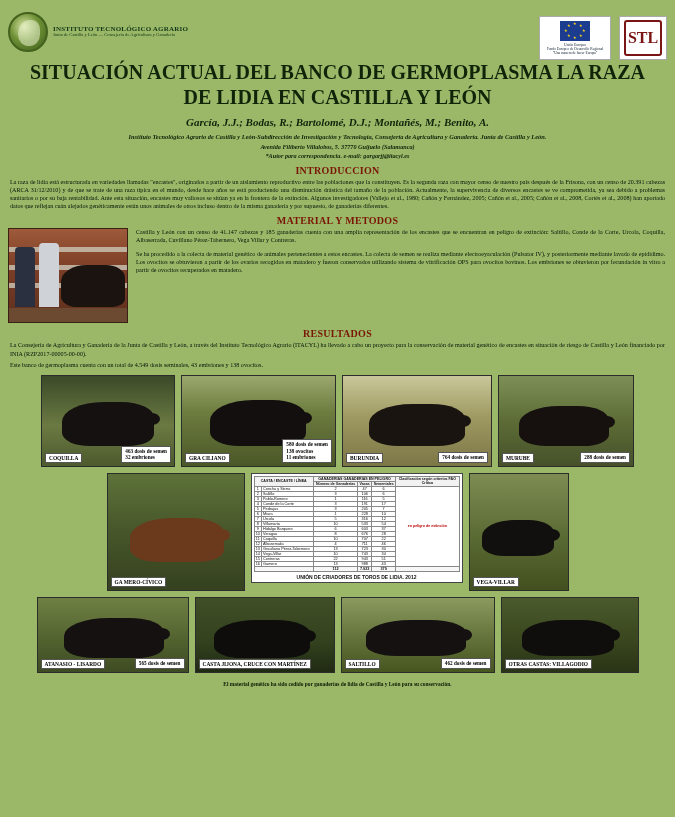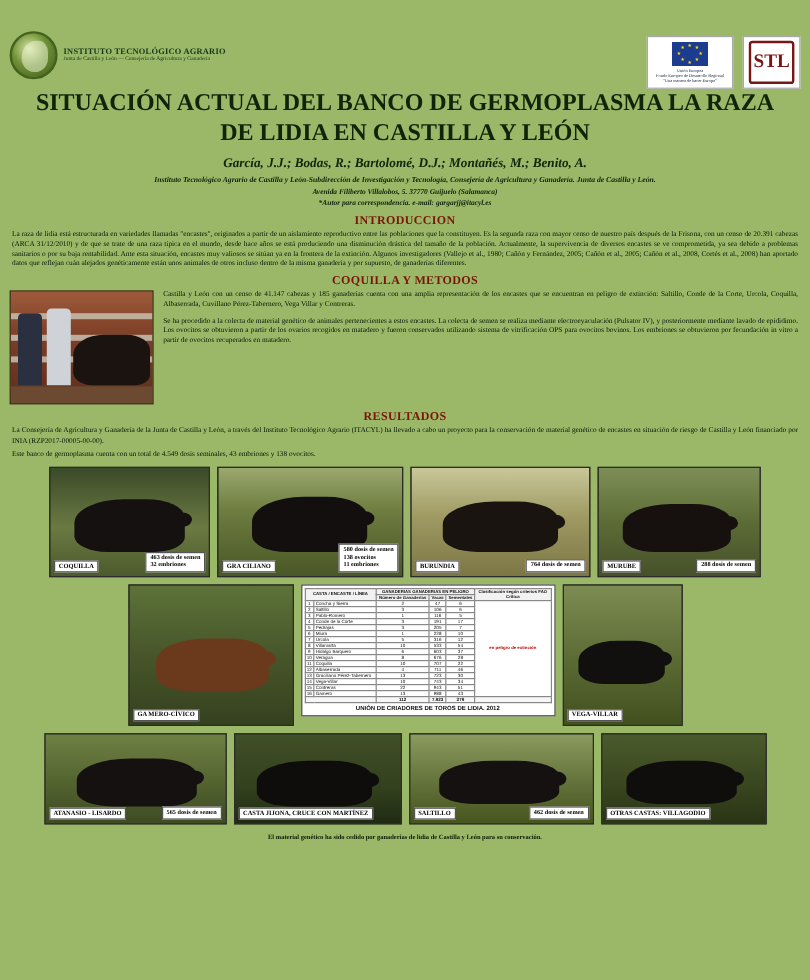--- a/index.html
+++ b/index.html
@@ -7,21 +7,21 @@
   body {
     width: 675px; height: 817px;
     background: #8aa85a;
     font-family: "Liberation Serif", serif;
     overflow: hidden;
   }
   .poster {
     position: relative;
     width: 675px; height: 817px;
     background: #9ab867;
-    padding: 20px 8px;
+    padding: 6px 8px;
   }
   
   .header {
     display: flex; align-items: center; justify-content: space-between;
     height: 52px; margin-bottom: 2px;
   }
   .logo-left { display:flex; align-items:center; gap:5px; }
   .logo-circle {
     width: 40px; height: 40px; border-radius: 50%;
     background: radial-gradient(circle at 40% 35%, #d9e6a7 0%, #6f9136 45%, #3c5a18 100%);
@@ -175,21 +175,21 @@
   <div class="authors">García, J.J.; Bodas, R.; Bartolomé, D.J.; Montañés, M.; Benito, A.</div>
   <div class="affil">
     <div class="a1">Instituto Tecnológico Agrario de Castilla y León-Subdirección de Investigación y Tecnología, Consejería de Agricultura y Ganadería. Junta de Castilla y León.</div>
     <div class="a2">Avenida Filiberto Villalobos, 5. 37770 Guijuelo (Salamanca)</div>
     <div class="a3">*Autor para correspondencia. e-mail: gargarjj@itacyl.es</div>
   </div>
 
   <div class="sec-head">INTRODUCCION</div>
   <div class="body-text">La raza de lidia está estructurada en variedades llamadas "encastes", originados a partir de un aislamiento reproductivo entre las poblaciones que la constituyen. Es la segunda raza con mayor censo de nuestro país después de la Frisona, con un censo de 20.391 cabezas (ARCA 31/12/2010) y de que se trate de una raza típica en el mundo, desde hace años se está produciendo una disminución drástica del tamaño de la población. Actualmente, la supervivencia de diversos encastes se ve comprometida, ya sea debido a problemas sanitarios o por su baja rentabilidad. Ante esta situación, encastes muy valiosos se sitúan ya en la frontera de la extinción. Algunos investigadores (Vallejo et al., 1980; Cañón y Fernández, 2005; Cañón et al., 2005; Cañón et al., 2008, Cortés et al., 2008) han aportado datos que reflejan cuán alejados genéticamente están unos animales de otros incluso dentro de la misma ganadería y por supuesto, de ganaderías diferentes.</div>
 
-  <div class="sec-head">COQUILLA Y METODOS</div>
+  <div class="sec-head">MATERIAL Y METODOS</div>
   <div class="mat-wrap">
     <div class="mat-photo">
       <div class="rail" style="top:18px;"></div>
       <div class="rail" style="top:36px;"></div>
       <div class="rail" style="top:54px;"></div>
       <div class="person" style="left:6px;top:18px;height:60px;background:#2b3040;"></div>
       <div class="person" style="left:30px;top:14px;height:64px;background:#cfd2d6;"></div>
       <div class="cow" style="left:52px;top:36px;width:64px;height:42px;"></div>
       <div style="position:absolute;left:0;right:0;bottom:0;height:14px;background:#6b4a31;"></div>
     </div>

